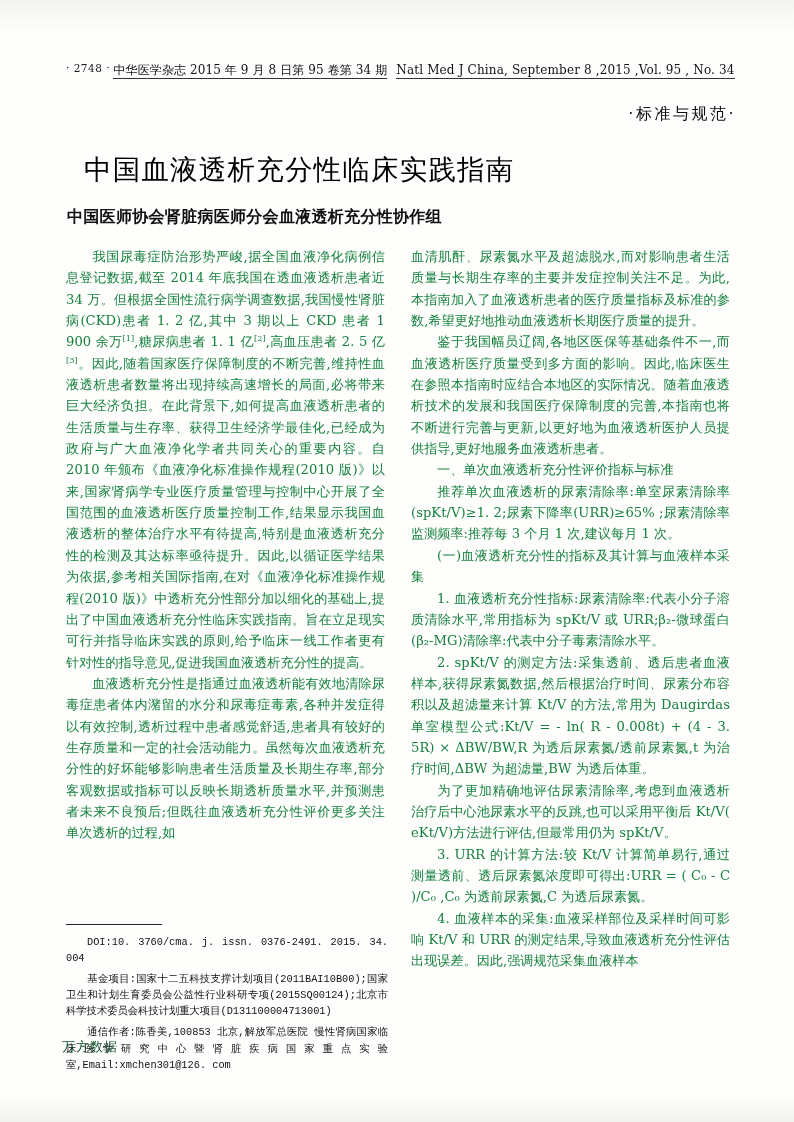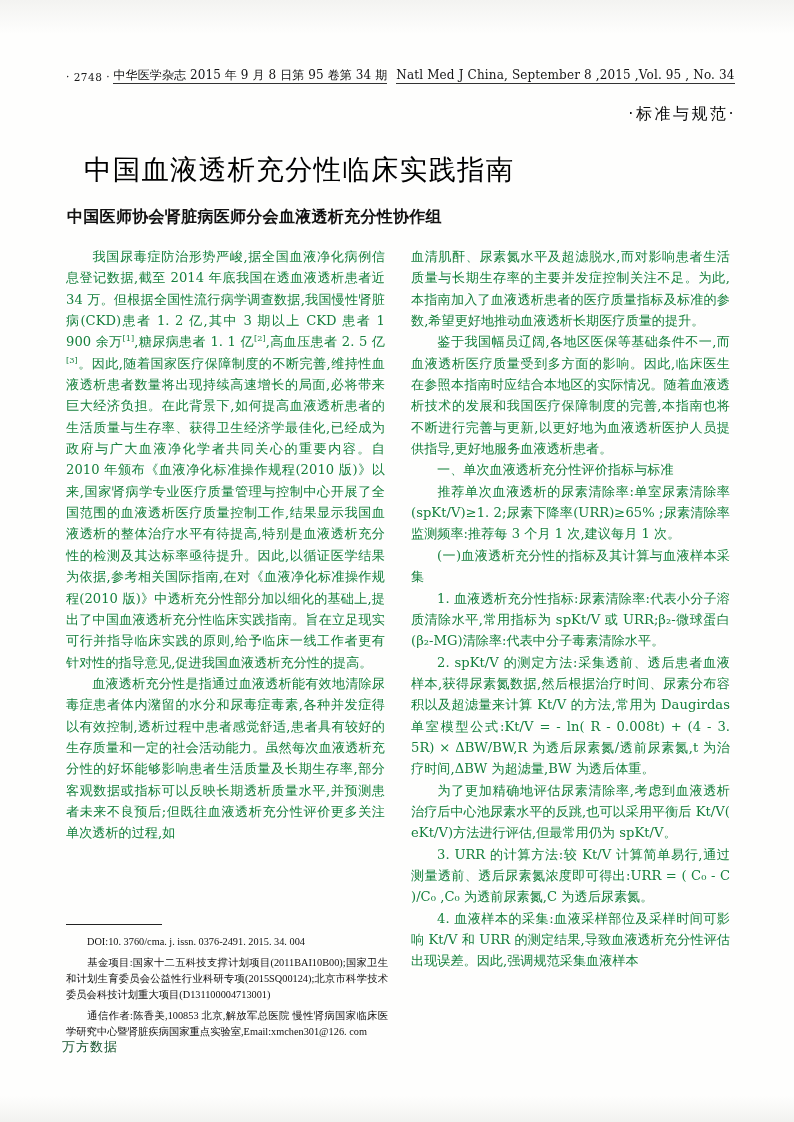--- a/index.html
+++ b/index.html
@@ -23,21 +23,20 @@
   }
 
   
   .runhead {
     position: absolute;
     top: 62px;
     left: 66px;
     right: 44px;
     height: 22px;
     display: flex;
-    align-items: flex-end;
     justify-content: flex-start;
   }
   .folio {
     font-size: 10.5px;
     letter-spacing: 0.5px;
     white-space: nowrap;
     color: #1a1a1a;
     padding-bottom: 1px;
   }
   .runhead-center {
@@ -151,21 +150,21 @@
     top: 934px;
     width: 322px;
   }
   .fn {
     font-size: 10.3px;
     line-height: 16.1px;
     text-align: justify;
     text-justify: inter-ideograph;
     color: #101010;
     margin: 0;
-    font-family: Liberation Serif, serif;
+    font-family: Liberation Mono, monospace;
   }
   .fn.indent::before {
     content: "";
     display: inline-block;
     width: 21px;
   }
   .fn-gap { height: 5px; }
 
   
   .watermark {

